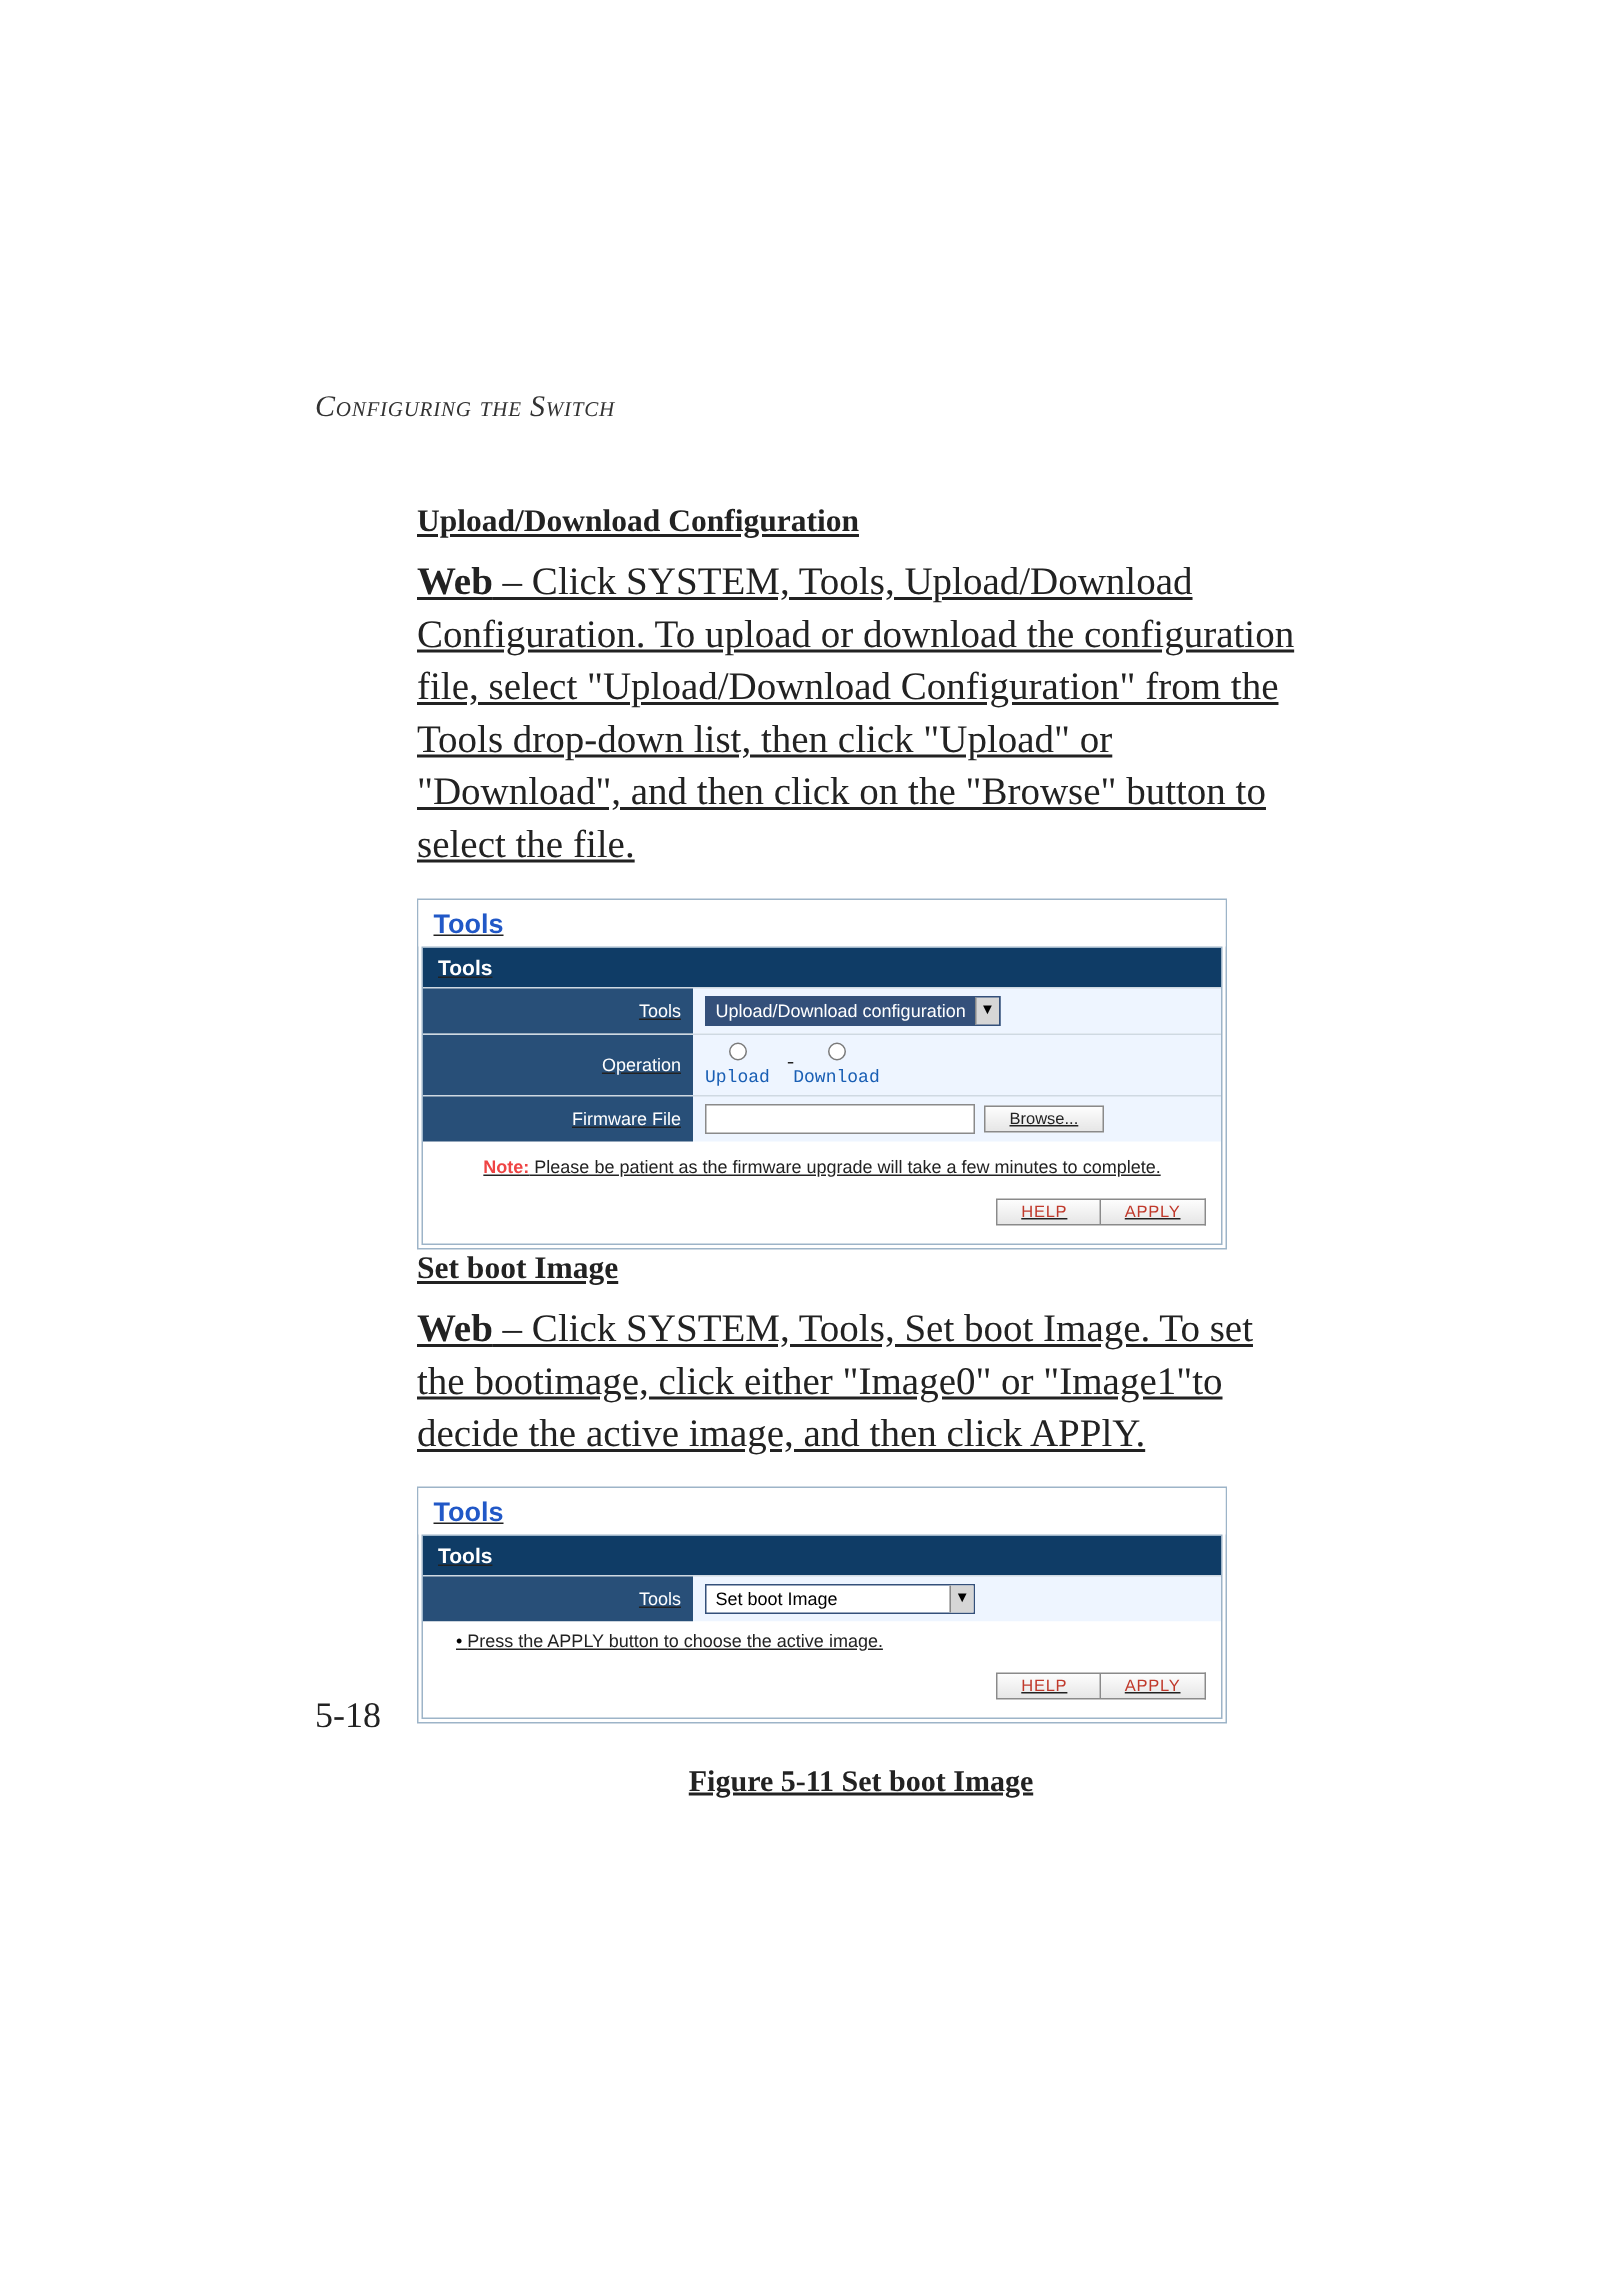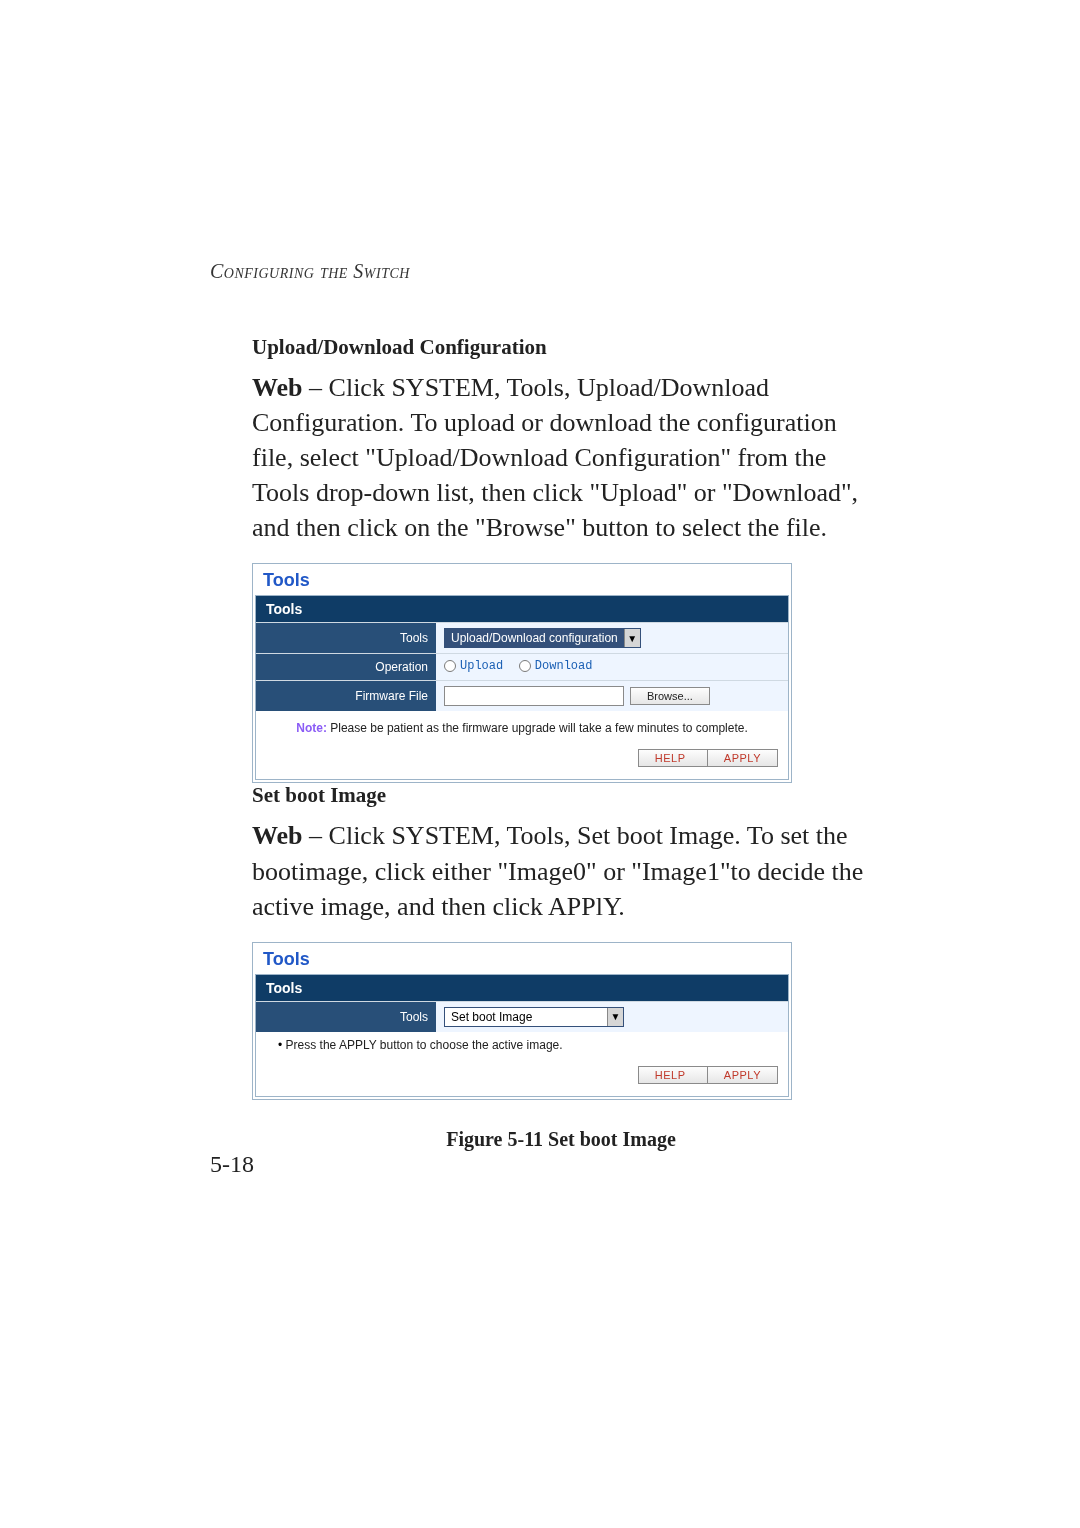--- a/index.html
+++ b/index.html
@@ -15,21 +15,21 @@
 
   .running-head {
     font-style: italic;
     font-variant: small-caps;
     font-size: 20px;
     letter-spacing: 0.5px;
     color: #333;
     margin-bottom: 52px;
   }
 
-  .indent { margin-left: 42px; }
+  .indent { margin-left: 68px; text-decoration: underline; }
 
   .section-title {
     font-weight: bold;
     font-size: 21px;
     margin-bottom: 10px;
   }
 
   .para {
     font-size: 26px;
     line-height: 1.35;
@@ -40,21 +40,21 @@
   .fig-caption {
     text-align: center;
     font-weight: bold;
     font-size: 20px;
     margin: 28px 0 40px 0;
   }
 
   .page-num {
     position: absolute;
     left: 210px;
-    bottom: 350px;
+    bottom: 370px;
     font-size: 24px;
   }
 
   
   .panel {
     font-family: Tahoma, Verdana, Arial, sans-serif;
     font-size: 13px;
     border: 1px solid #9db4c8;
     background: #ffffff;
     width: 540px;
@@ -116,20 +116,21 @@
     border-left: 1px solid #888;
     font-size: 10px;
   }
   .sel-box.light { background: #fff; color: #000; }
   .sel-box.light .sel-text { color:#000; }
 
   .radio {
     display: inline-flex; align-items: center; gap: 4px;
     color: #1a5fb4; font-size: 12px; margin-right: 12px;
     font-family: "Courier New", monospace;
+    flex-direction: column;
   }
   .radio .dot {
     width: 12px; height: 12px; border-radius: 50%;
     border: 1px solid #7a7a7a; background: #fff;
     display: inline-flex; align-items:center; justify-content:center;
   }
   .radio .dot.sel::after {
     content: ""; width: 6px; height: 6px; border-radius:50%;
     background: #2b6e2b;
   }
@@ -158,21 +159,21 @@
     font-size: 12px;
     color: #222;
   }
   .panel .bullet-note::before { content: "•  "; color:#000; }
   .panel .center-note {
     text-align:center;
     font-size: 12px;
     padding: 10px 8px 4px 8px;
     color: #222;
   }
-  .panel .center-note .nlabel { color:#8b5cf6; font-weight:bold; }
+  .panel .center-note .nlabel { color:#ef4444; font-weight:bold; }
 
   .panel .btn-row {
     display:flex; justify-content:flex-end; gap:0;
     padding: 10px 10px 12px 10px;
   }
   .panel .btn-row .btn { border-radius:0; min-width:70px; text-align:left; }
   .panel .btn-row .btn + .btn { border-left:none; }
 </style>
 </head>
 <body>

